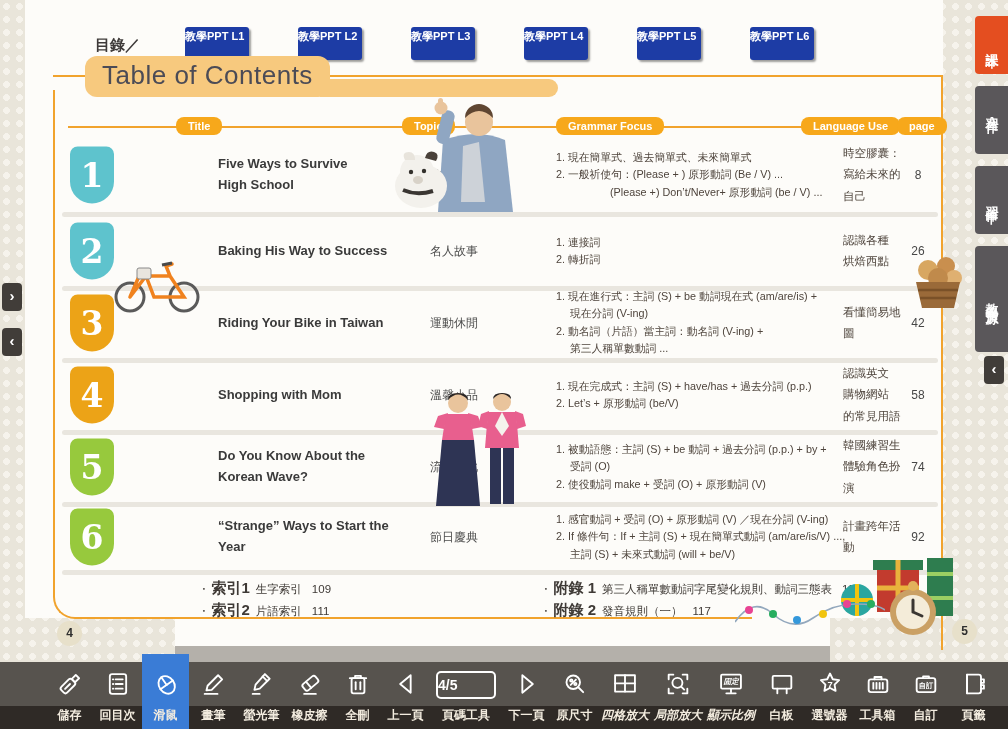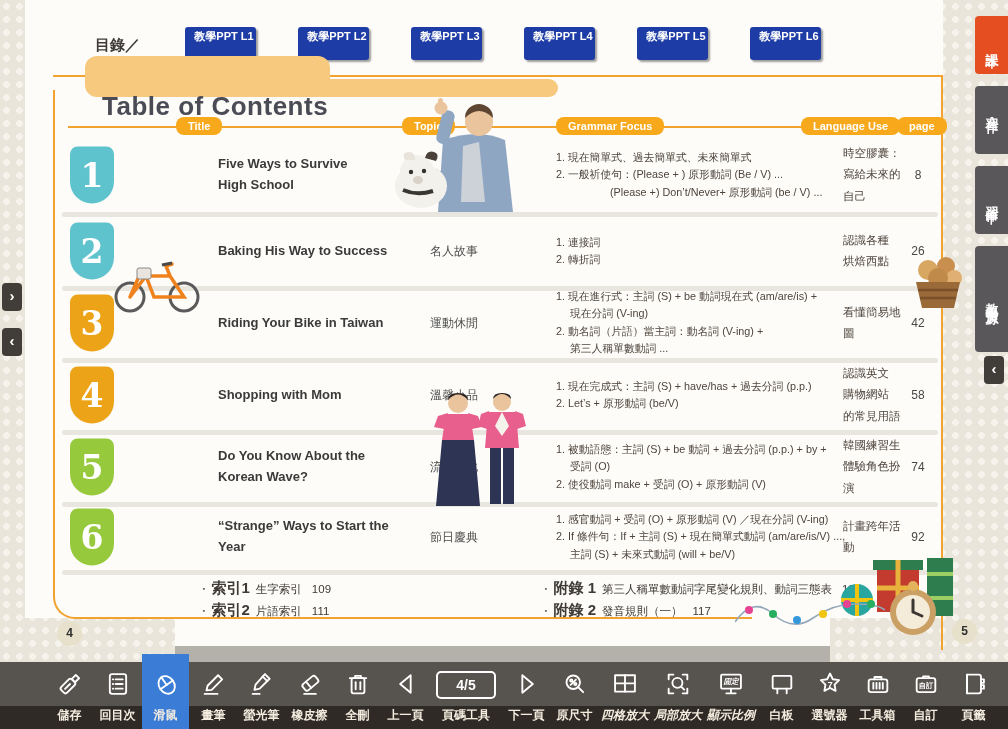--- a/index.html
+++ b/index.html
@@ -13,25 +13,25 @@
   .page-tongue{left:175px;top:618px;width:655px;height:28px;background:#fdfcf9;}
   .gray-bar{left:175px;top:646px;width:655px;height:16px;background:#b4b0aa;}
   
   .frame-top{left:53px;top:75px;width:890px;height:2px;background:#f1a32d;}
   .frame-right{left:941px;top:75px;width:2px;height:575px;background:#f1a32d;}
   .frame-left{left:53px;top:90px;width:697px;height:527px;border-left:2px solid #f1a32d;
     border-bottom:2px solid #f1a32d;border-bottom-left-radius:22px;}
   
   .breadcrumb{left:95px;top:36px;font-size:15px;font-weight:bold;color:#3e3a39;}
   .ppt-btn{top:27px;width:64px;height:33px;background:#1d3ca5;color:#fff;font-size:11px;
-    font-weight:bold;text-align:center;line-height:19px;border-radius:3px;
-    box-shadow:2px 2px 2px rgba(0,0,0,.38);cursor:pointer;padding-left:7px;}
+    font-weight:bold;line-height:19px;border-radius:3px;
+    box-shadow:2px 2px 2px rgba(0,0,0,.38);cursor:pointer;}
   .title-block{left:85px;top:56px;width:245px;height:41px;background:#f7c97e;border-radius:12px;}
   .title-tail{left:320px;top:79px;width:238px;height:18px;background:#f7c97e;border-radius:0 9px 9px 0;}
-  .page-title{left:102px;top:60px;font-size:26px;font-weight:bold;color:#4b4b56;letter-spacing:.5px;margin-top:31px;}
+  .page-title{left:102px;top:60px;font-size:26px;font-weight:normal;color:#4b4b56;letter-spacing:.5px;}
   
   .col-line{left:68px;top:126px;width:869px;height:2px;background:#f1a32d;}
   .pill{top:117px;background:#f7a81b;color:#fff;font-size:11px;font-weight:bold;
     padding:3px 12px;border-radius:8px;white-space:nowrap;}
   
   .row{position:absolute;left:0;width:1008px;}
   .row>div{position:absolute;top:50%;transform:translateY(-50%);}
   .num{left:70px;width:44px;height:57px;border-radius:9px 9px 26px 26px;color:#fff;
     font-size:33px;font-weight:bold;text-align:center;line-height:57px;font-family:"DejaVu Serif",serif;}
   .teal{background:#5ec3cd;} .amber{background:#eca317;} .green{background:#97c93d;}
@@ -63,21 +63,21 @@
   
   .toolbar{left:0;top:662px;width:1008px;height:67px;display:flex;gap:1px;padding-left:46px;
     box-sizing:border-box;
     background:linear-gradient(180deg,#57534e 0,#57534e 44px,#2f2a26 44px,#2f2a26 100%);}
   .tool{width:47px;height:67px;display:flex;flex-direction:column;align-items:center;cursor:pointer;}
   .tool.w52{width:52px;font-style:italic;} .tool.w72{width:72px;}
   .tool svg{margin-top:8px;}
   .tool .lbl{margin-top:auto;margin-bottom:5px;font-size:12px;font-weight:bold;color:#f3ecdf;white-space:nowrap;}
   .tool.active{background:#3a7cd6;box-shadow:0 -8px 0 #3a7cd6;}
   .pageind{margin-top:9px;width:56px;height:24px;border:2px solid #fff;border-radius:5px;
-    color:#fff;font-size:14px;font-weight:bold;text-align:center;line-height:24px;}
+    color:#fff;font-size:14px;font-weight:bold;text-align:left;line-height:24px;}
   svg .s{stroke:#fff;stroke-width:1.6;fill:none;stroke-linecap:round;stroke-linejoin:round;}
   svg .t{fill:#fff;stroke:none;font-family:"Liberation Sans",sans-serif;font-weight:bold;}
 </style>
 </head>
 <body>
 
 <div class="screen">
 
   <div class="abs page-white"></div>
   <div class="abs page-tongue"></div>

